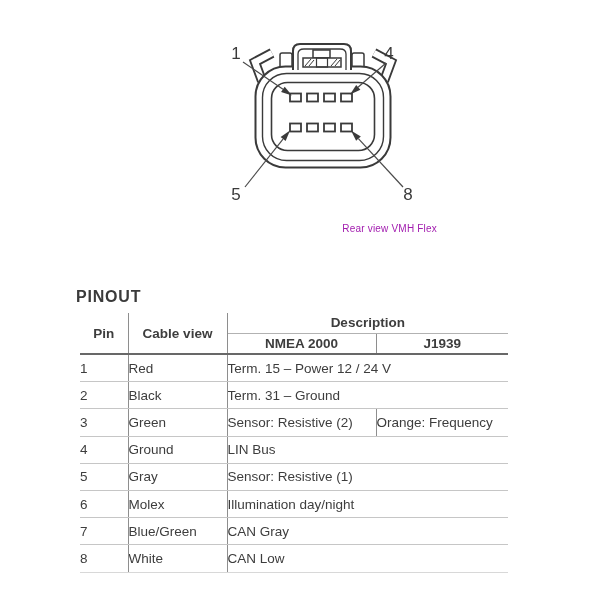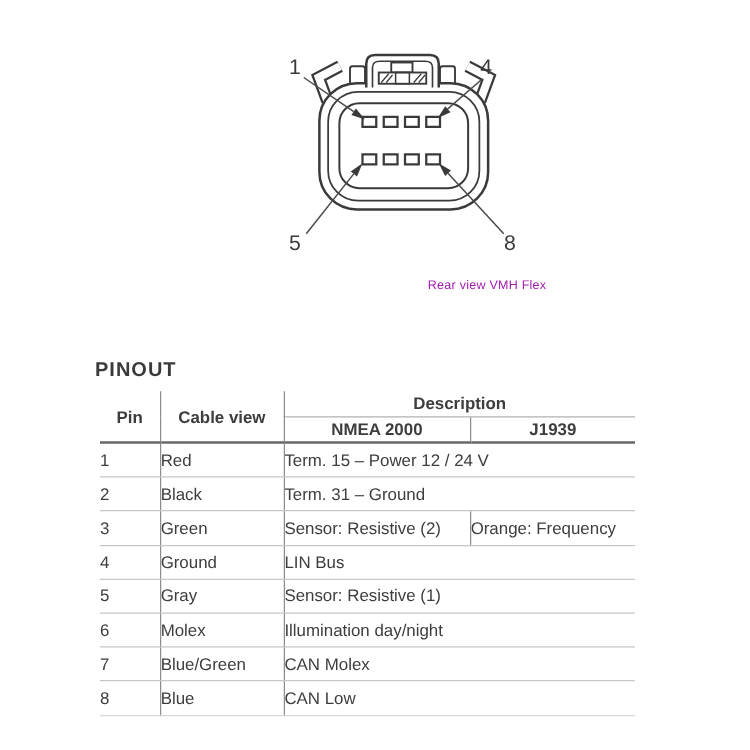--- a/index.html
+++ b/index.html
@@ -153,23 +153,23 @@
         <td colspan="2">Sensor: Resistive (1)</td>
       </tr>
       <tr>
         <td class="vr">6</td>
         <td class="vr">Molex</td>
         <td colspan="2">Illumination day/night</td>
       </tr>
       <tr>
         <td class="vr">7</td>
         <td class="vr">Blue/Green</td>
-        <td colspan="2">CAN Molex</td>
+        <td colspan="2">CAN Gray</td>
       </tr>
       <tr>
         <td class="vr">8</td>
-        <td class="vr">Blue</td>
+        <td class="vr">White</td>
         <td colspan="2">CAN Low</td>
       </tr>
     </tbody>
   </table>
 
 </div>
 
 </body></html>

